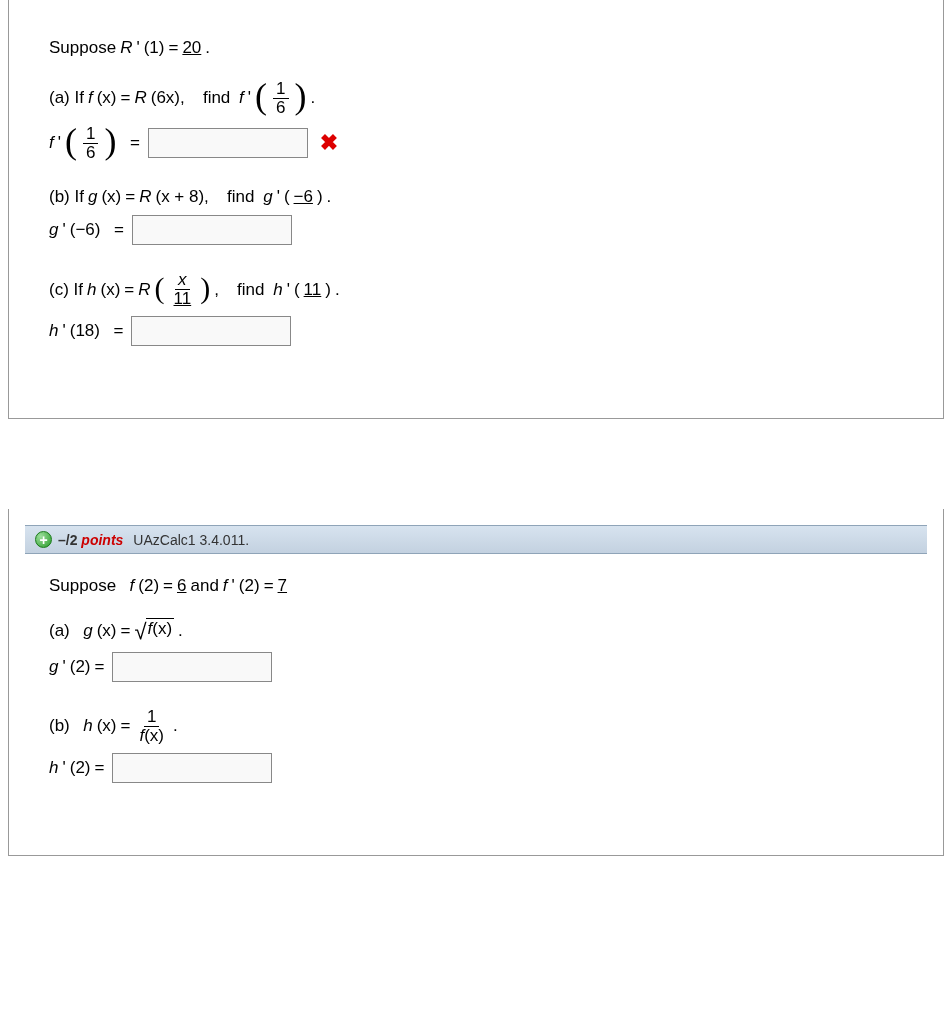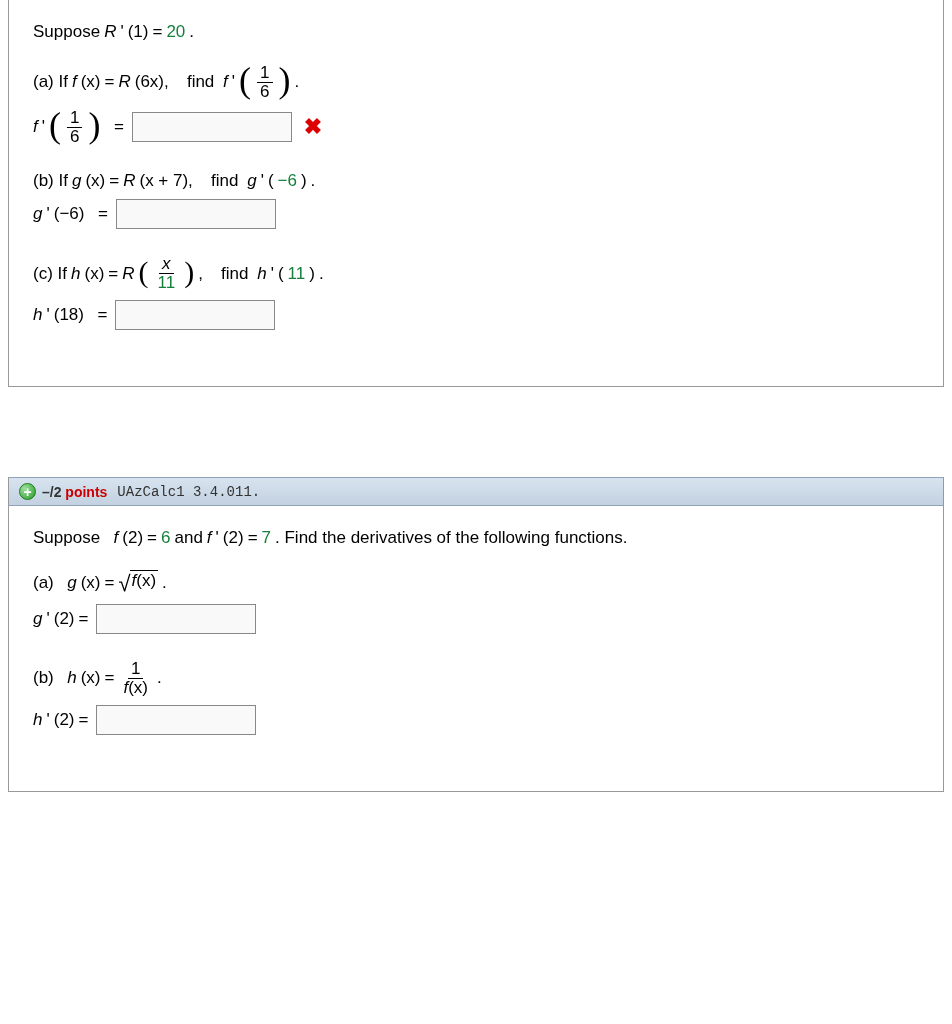--- a/index.html
+++ b/index.html
@@ -10,21 +10,21 @@
     font-size: 17px;
     background: #fff;
     color: #000;
     width: 952px;
   }
   .question-box {
     border-left: 1px solid #999;
     border-right: 1px solid #999;
     border-bottom: 1px solid #999;
     margin: 0 8px 40px 8px;
-    padding: 0;
+    padding: 16px;
   }
   .question-content {
     padding: 14px 24px 30px 24px;
   }
   .header-bar {
     background: linear-gradient(#d7e3ef, #c3d1e0);
     border-top: 1px solid #8fa4b8;
     border-bottom: 1px solid #8fa4b8;
     padding: 5px 10px;
     display: flex;
@@ -39,35 +39,35 @@
     border-radius: 50%;
     color: #fff;
     font-weight: bold;
     display: inline-flex;
     align-items: center;
     justify-content: center;
     font-size: 14px;
     line-height: 1;
     border: 1px solid #1a7a1a;
   }
-  .points-possible { color: #c00; font-weight: bold; }
+  .points-possible { color: #c00; font-weight: bold; font-style: italic; }
   .points-score { font-weight: bold; color: #333; }
   .source { color: #333; font-weight: normal; }
   .part {
     margin: 22px 0 26px 0;
   }
   .line {
     display: flex;
     align-items: center;
     flex-wrap: wrap;
     gap: 4px;
     margin: 8px 0;
   }
   .italic { font-style: italic; }
-  .highlight { color: #15803d; }
+  .highlight { color: #000000; text-decoration: underline; }
   .answer-input {
     width: 160px;
     height: 30px;
     border: 1px solid #888;
     background: #f9f9f9;
     margin: 0 4px;
   }
   .wrong-mark {
     color: #d00;
     font-size: 22px;
@@ -165,21 +165,21 @@
       </div>
     </div>
 
     <div class="part">
       <div class="line">
         <span>(b) If  </span>
         <span class="italic">g</span>
         <span>(x)</span>
         <span> = </span>
         <span class="italic">R</span>
-        <span>(x + 7),</span>
+        <span>(x + 8),</span>
         <span style="white-space:pre;">   find </span>
         <span class="italic">g </span>
         <span>'</span>
         <span>(</span>
         <span class="highlight">−6</span>
         <span>)</span>
         <span> .</span>
       </div>
       <div class="line">
         <span class="italic">g </span>
@@ -225,37 +225,36 @@
 </div>
 
 <div class="spacer-mid"></div>
 
 <div class="question-box" style="border-top:none;">
   <div class="header-bar">
     <span class="expand-btn">+</span>
     <span>
       <span class="points-score">–/2</span><span class="points-possible"> points</span>
     </span>
-    <span class="source" style="margin-left:4px;font-family:Liberation Mono, monospace;">UAzCalc1 3.4.011.</span>
+    <span class="source" style="margin-left:4px;">UAzCalc1 3.4.011.</span>
   </div>
   <div class="question-content">
 
     <div class="line">
       <span style="white-space:pre;">Suppose  </span>
       <span class="italic">f</span>
       <span>(2)</span>
       <span> = </span>
       <span class="highlight">6</span>
       <span> and </span>
       <span class="italic">f </span>
       <span>'</span>
       <span>(2)</span>
       <span> = </span>
       <span class="highlight">7</span>
-      <span> . Find the derivatives of the following functions.</span>
     </div>
 
     <div class="part">
       <div class="line">
         <span style="white-space:pre;">(a)  </span>
         <span class="italic">g</span>
         <span>(x)</span>
         <span> = </span>
         <span class="sqrt-wrap">
           <span class="sqrt-sym"></span>

